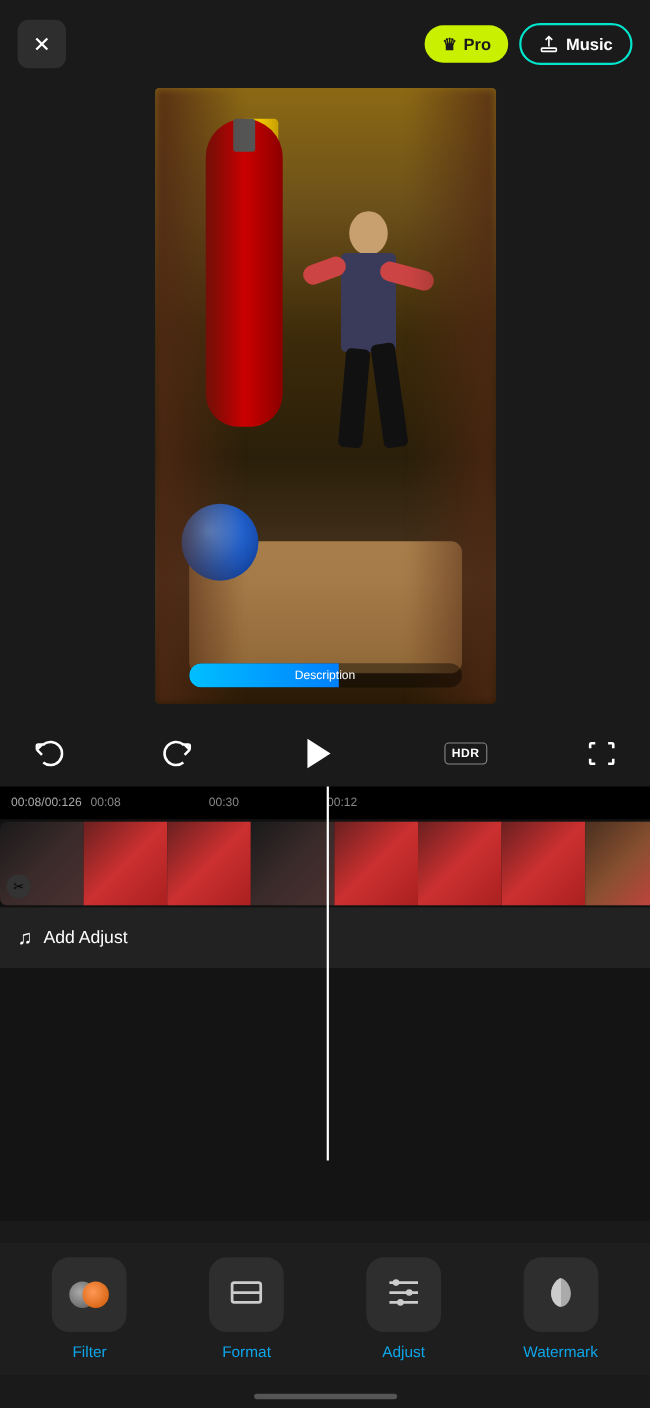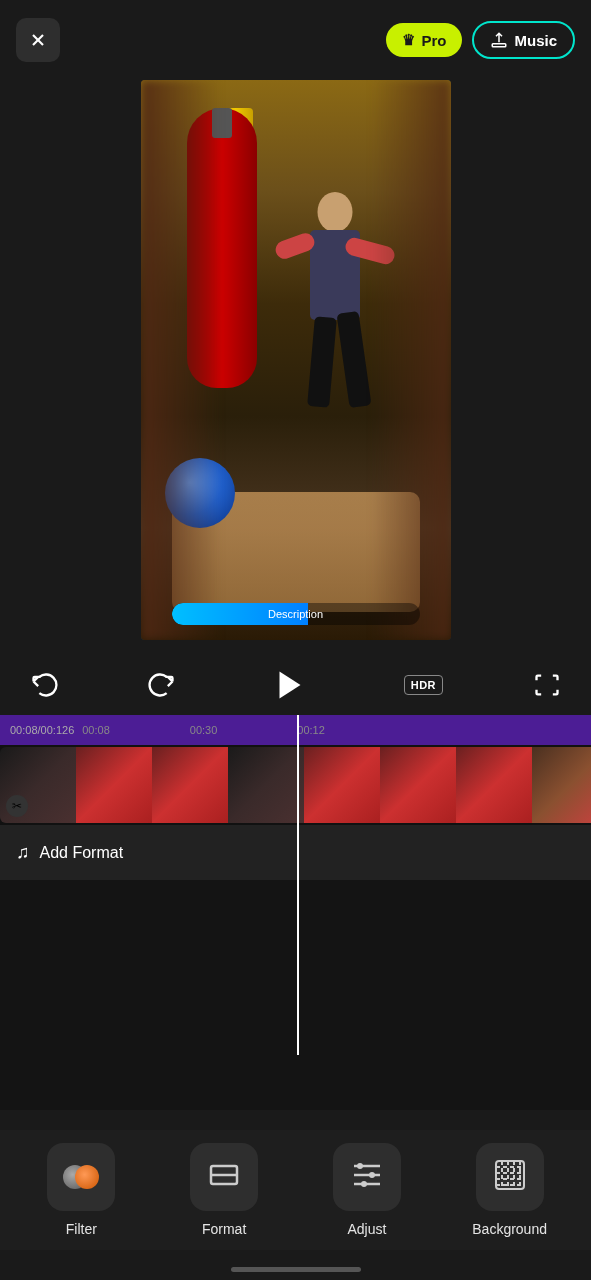--- a/index.html
+++ b/index.html
@@ -373,21 +373,21 @@
       fill: none;
     }
 
     
     .timeline {
       position: absolute;
       top: 715px;
       left: 0;
       right: 0;
       height: 30px;
-      background: #4c1d95;
+      background: #000000;
       display: flex;
       align-items: center;
       padding: 0 0 0 10px;
       overflow: hidden;
     }
 
     .timeline-time {
       color: #aaa;
       font-size: 11px;
       margin-right: 8px;
@@ -528,21 +528,21 @@
       width: 68px;
       height: 68px;
       background: #2e2e2e;
       border-radius: 16px;
       display: flex;
       align-items: center;
       justify-content: center;
     }
 
     .tool-label {
-      color: #e5e5e5;
+      color: #0ea5e9;
       font-size: 14px;
       font-weight: 400;
     }
 
     
     .filter-icon {
       position: relative;
       width: 36px;
       height: 36px;
     }
@@ -718,21 +718,21 @@
 
   <div class="clip-thumb clip-thumb-red"></div>
   <div class="clip-thumb clip-thumb-red"></div>
   <div class="clip-thumb clip-thumb-red"></div>
   <div class="clip-thumb"></div>
 
 </div>
 
 <div class="add-music">
   <span class="music-icon">♫</span>
-  <span class="add-music-text">Add Format</span>
+  <span class="add-music-text">Add Adjust</span>
 </div>
 
 <div class="empty-area"></div>
 
 <div class="bottom-toolbar">
 
   <div class="tool-item">
     <div class="tool-icon-wrap">
       <div class="filter-icon">
         <div class="filter-circle-1"></div>
@@ -763,35 +763,28 @@
           <line x1="4" y1="17" x2="30" y2="17"></line>
           <circle cx="22" cy="17" r="3" fill="#ccc" stroke="none"></circle>
           <line x1="4" y1="26" x2="30" y2="26"></line>
           <circle cx="14" cy="26" r="3" fill="#ccc" stroke="none"></circle>
         </svg>
       </div>
     </div>
     <span class="tool-label">Adjust</span>
   </div>
 
+
   <div class="tool-item">
     <div class="tool-icon-wrap">
-      <div class="background-icon">
-        <svg viewBox="0 0 34 34" stroke-width="2">
-          <rect x="3" y="3" width="28" height="28" rx="3"></rect>
-          <line x1="3" y1="9" x2="31" y2="9" stroke-dasharray="4,3"></line>
-          <line x1="3" y1="15" x2="31" y2="15" stroke-dasharray="4,3"></line>
-          <line x1="3" y1="21" x2="31" y2="21" stroke-dasharray="4,3"></line>
-          <line x1="3" y1="27" x2="31" y2="27" stroke-dasharray="4,3"></line>
-          <line x1="9" y1="3" x2="9" y2="31" stroke-dasharray="4,3"></line>
-          <line x1="15" y1="3" x2="15" y2="31" stroke-dasharray="4,3"></line>
-          <line x1="21" y1="3" x2="21" y2="31" stroke-dasharray="4,3"></line>
-          <line x1="27" y1="3" x2="27" y2="31" stroke-dasharray="4,3"></line>
+      <div class="watermark-icon">
+        <svg viewBox="0 0 34 34">
+          <path d="M17 4 C14 4 8 10 8 18 C8 24 12 30 17 30 C22 30 26 24 26 18 C26 10 20 4 17 4 Z" fill="#aaa"></path>
+          <path d="M17 4 C14 4 8 10 8 18 C8 24 12 30 17 30 Z" fill="#ccc"></path>
         </svg>
       </div>
     </div>
-    <span class="tool-label">Background</span>
+    <span class="tool-label">Watermark</span>
   </div>
 
-
 </div>
 
 <div class="home-indicator"></div>
 
 </body></html>

